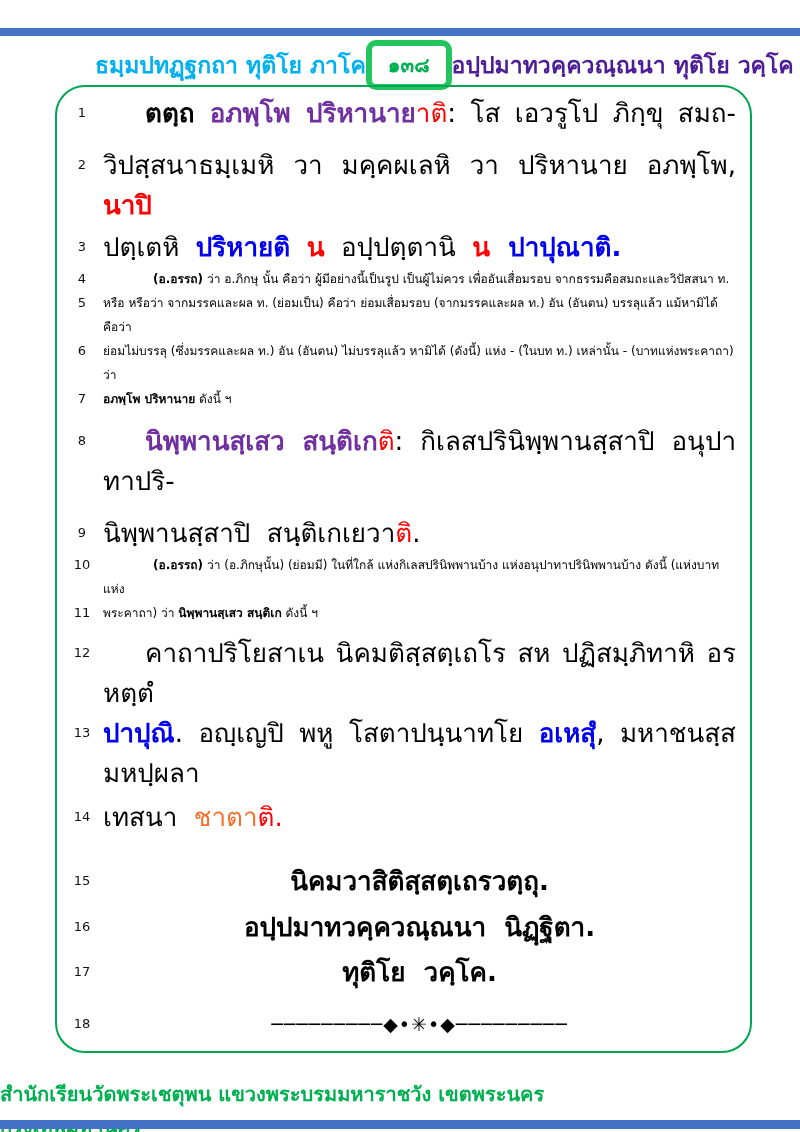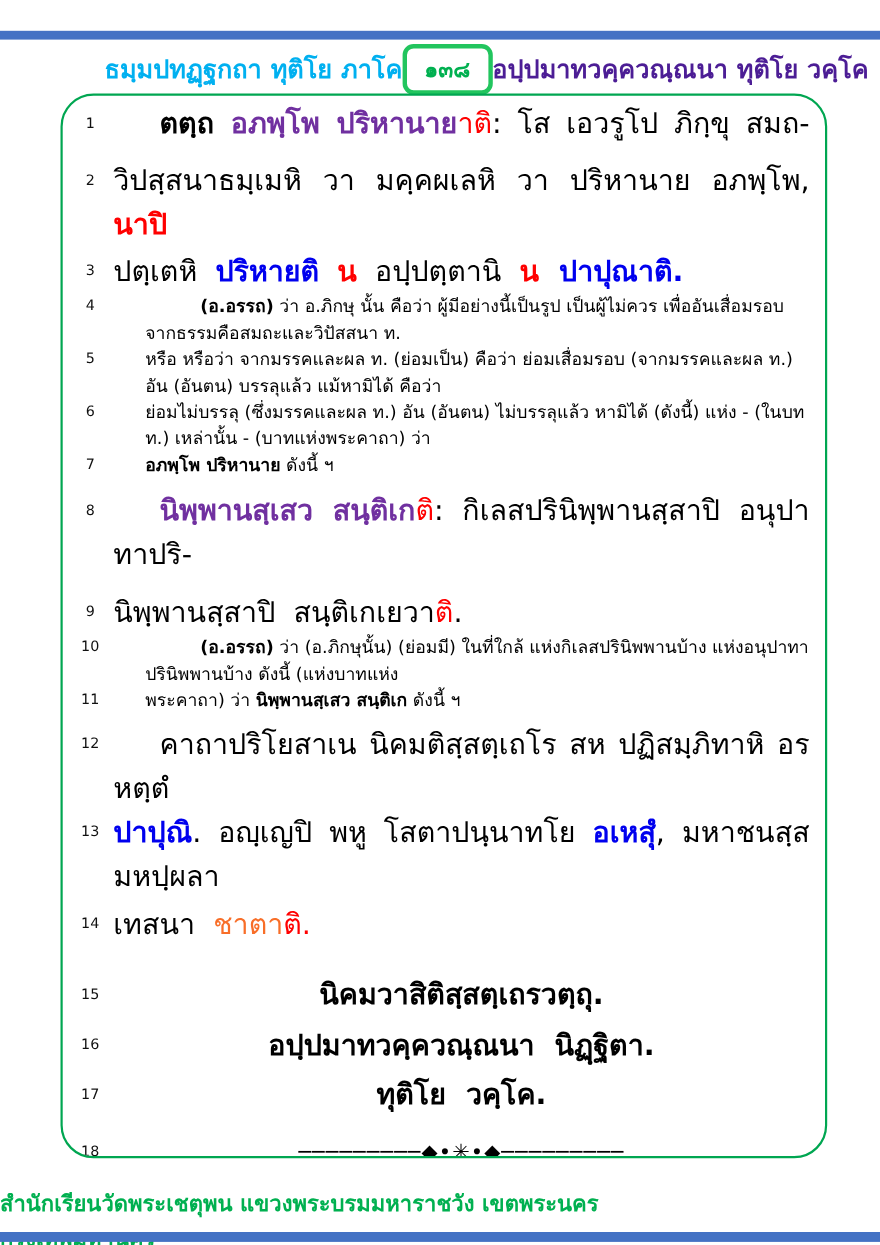--- a/index.html
+++ b/index.html
@@ -6,34 +6,34 @@
   html, body { width: 800px; height: 1132px; background: #ffffff; overflow: hidden; }
   body { font-family: "DejaVu Sans", "Liberation Sans", sans-serif; position: relative; }
 
   .topbar    { position: absolute; top: 28px;  left: 0; width: 800px; height: 8px; background: #4472C4; }
   .bottombar { position: absolute; top: 1120px; left: 0; width: 800px; height: 9px; background: #4472C4; }
 
   .header { position: absolute; top: 40px; left: 0; width: 697px; display: flex;
             align-items: center; justify-content: space-between; padding: 0 55px 0 95px; }
   .header-left  { color: #00B0F0; font-weight: bold; font-size: 23px; white-space: nowrap; }
   .header-right { color: #4c1d95; font-weight: bold; font-size: 23px; white-space: nowrap; }
-  .page-badge { border: 4px solid #22c55e; border-radius: 10px; padding: 3px 16px;
+  .page-badge { border: 6px solid #22c55e; border-radius: 10px; padding: 3px 16px;
                 color: #00B050; font-weight: bold; font-size: 20px; background: #fff; }
 
   .content-box { position: absolute; top: 85px; left: 55px; width: 697px; height: 968px;
                  border: 2px solid #00A651; border-radius: 30px; padding: 3px 14px 0 4px; overflow: hidden; }
 
   .row { display: flex; }
   .num { width: 42px; flex: 0 0 42px; text-align: center; font-size: 13px; color: #111;
          align-self: flex-start; padding-top: 2px; }
   .txt { flex: 1; color: #000; white-space: pre-wrap; }
 
   .big   .txt { font-size: 26px; line-height: 40px; }
   .big   .num { line-height: 36px; }
-  .small .txt { font-size: 16px; line-height: 24px; margin-left: 29px; }
+  .small .txt { font-size: 12px; line-height: 24px; }
   .small .num { line-height: 20px; }
 
   .j .txt { text-align: justify; text-align-last: justify; white-space: normal; }
   .c .txt { text-align: center; }
   .ind   .txt { text-indent: 42px; }
   .ind-s .txt { text-indent: 50px; }
   .orn .txt { font-size: 19px; letter-spacing: 1px; color: #000; }
 
   .b { font-weight: bold; }
   .purple { color: #7030A0; }

